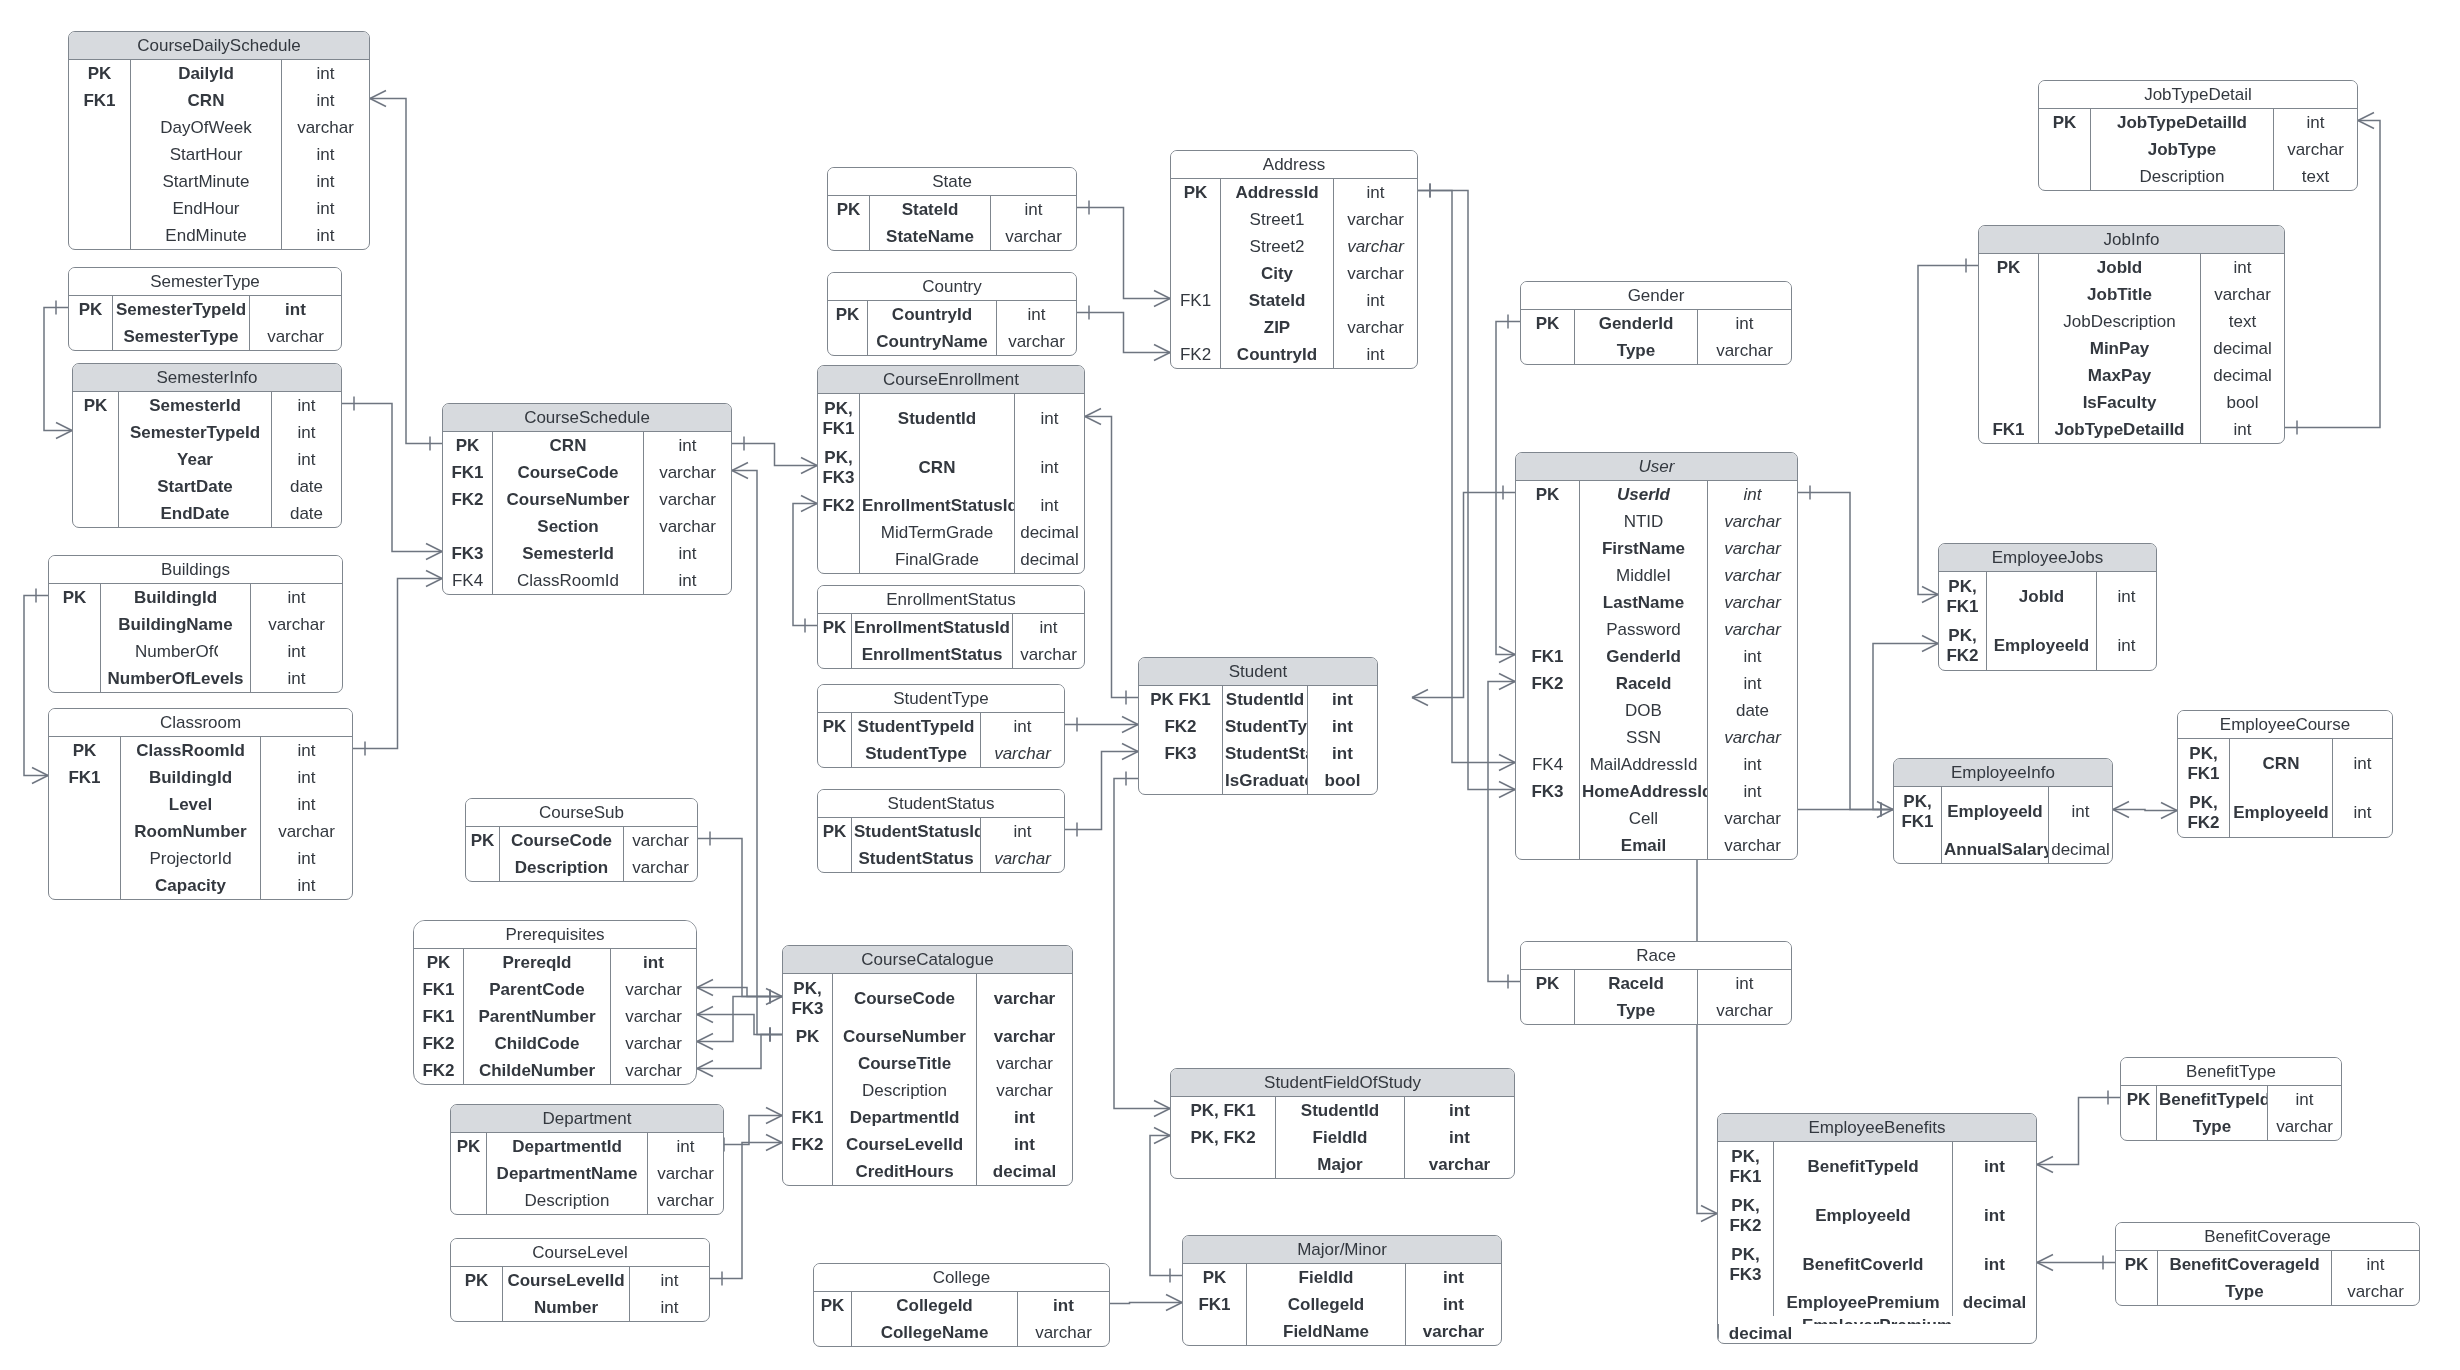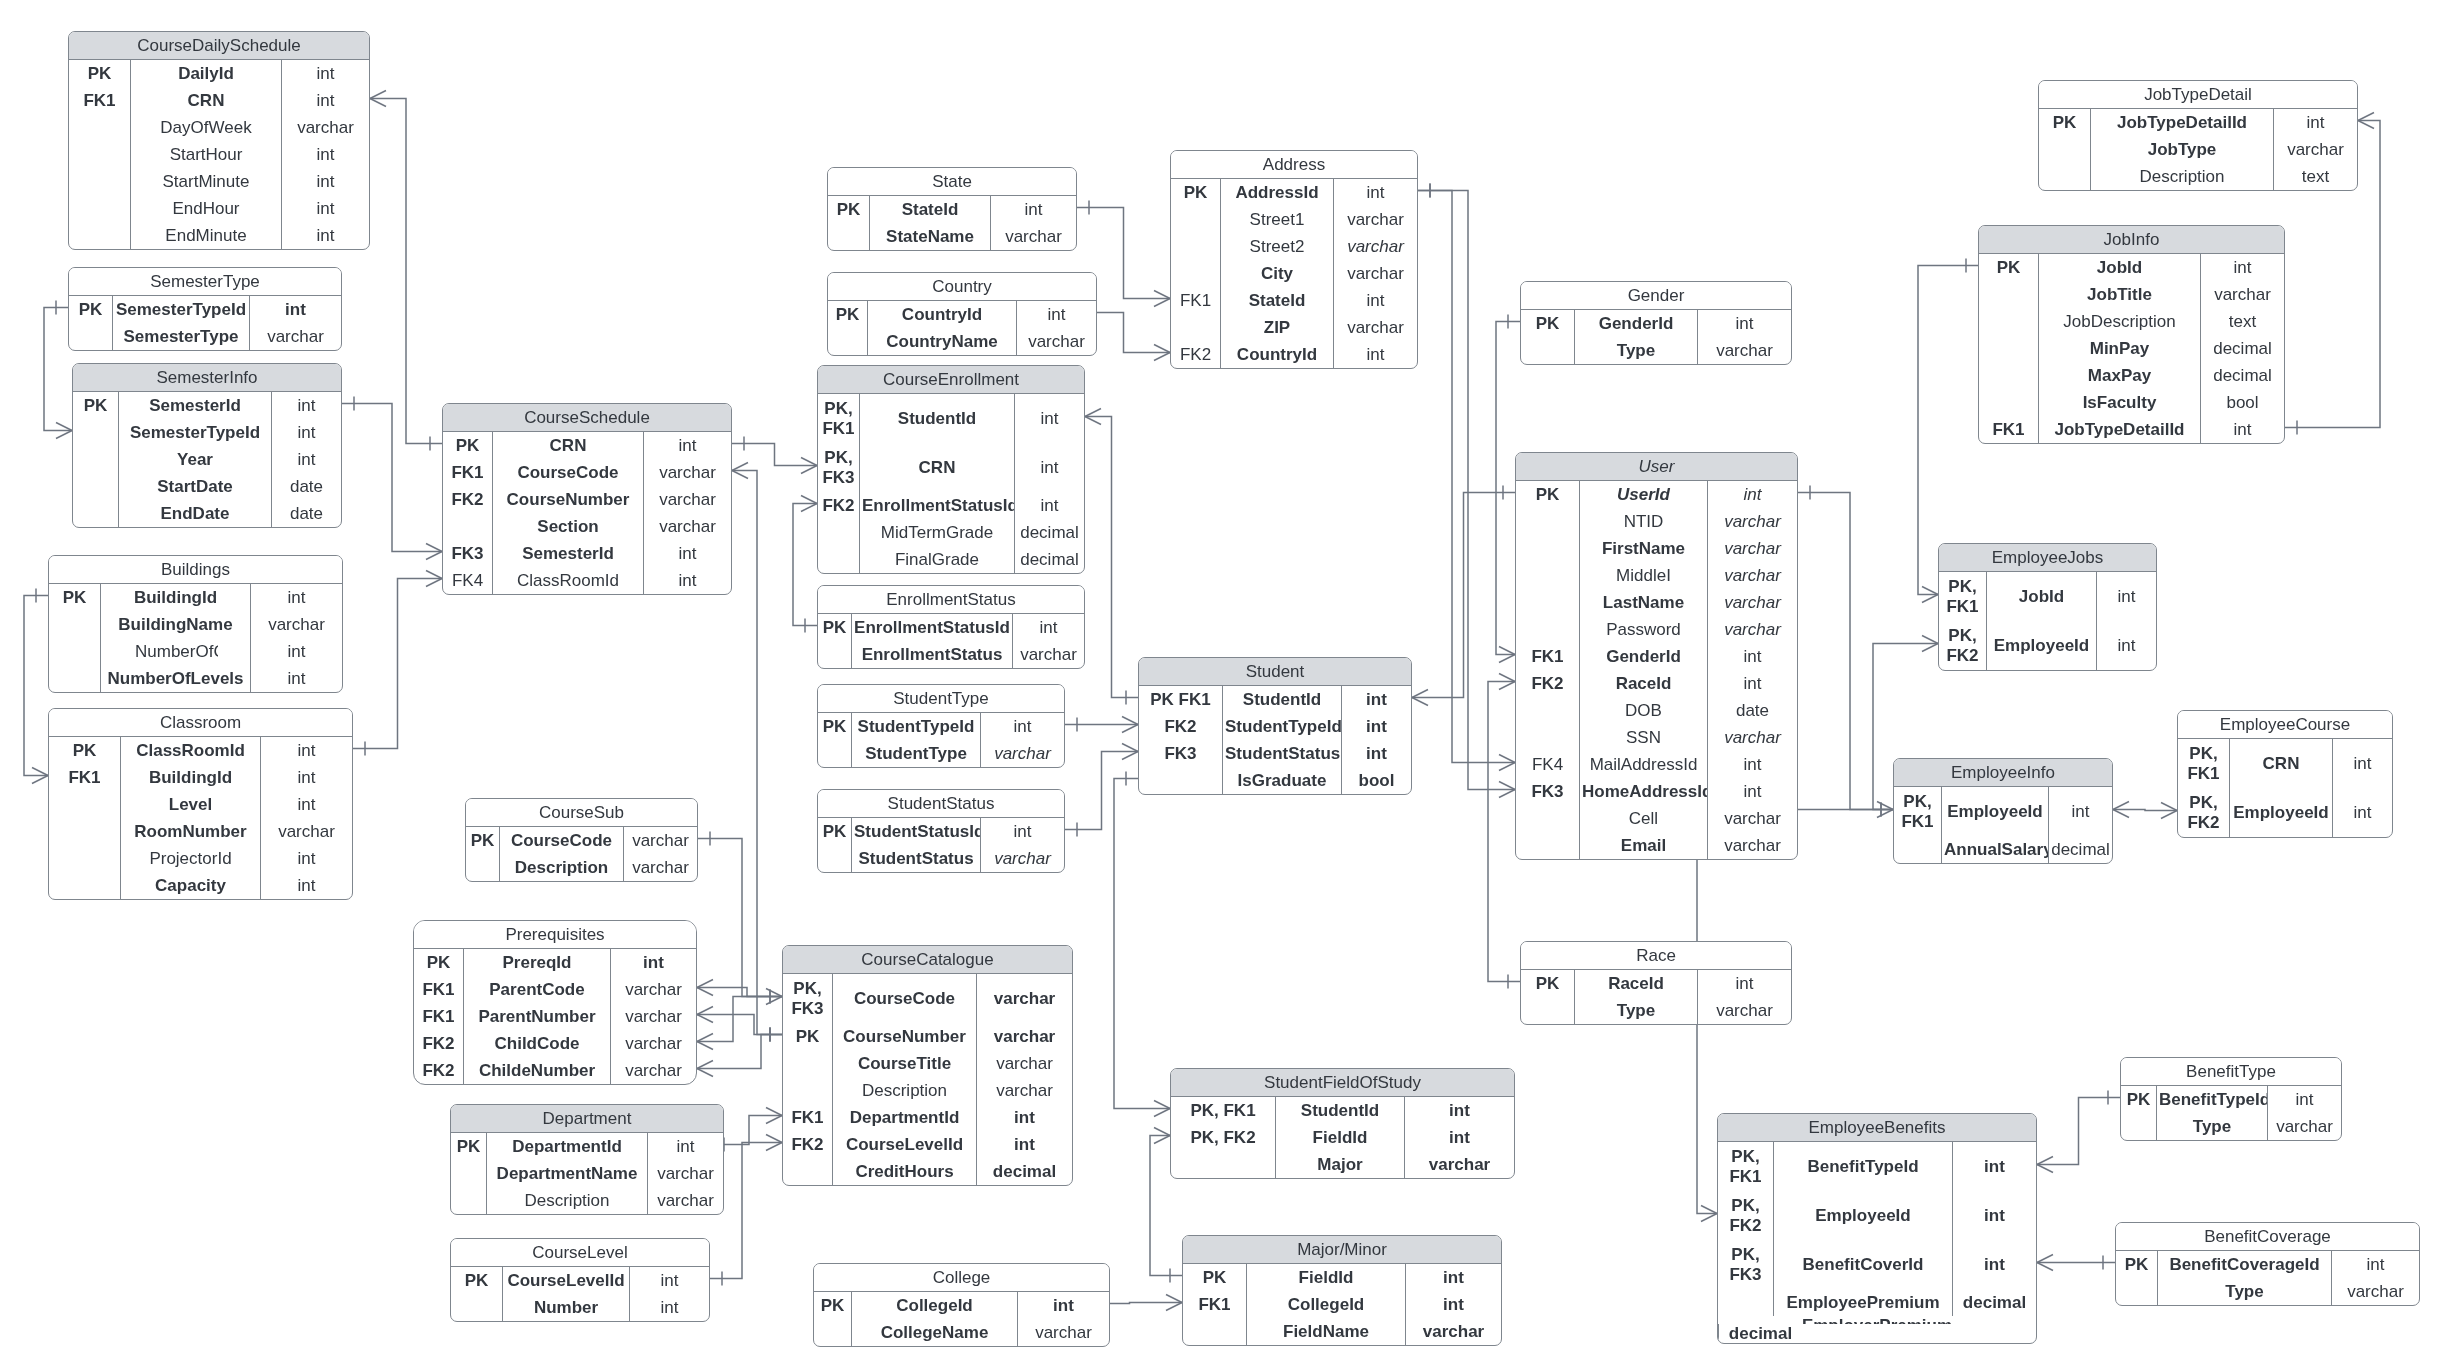--- a/index.html
+++ b/index.html
@@ -422,21 +422,21 @@
         <div class="c key" style="width: 42px;">PK</div>
         <div class="c name nb">StateId</div>
         <div class="c type" style="width: 86px;">int</div>
       </div>
       <div class="row" style="height: 27px;">
         <div class="c key" style="width: 42px;"></div>
         <div class="c name nb">StateName</div>
         <div class="c type" style="width: 86px;">varchar</div>
       </div>
     </div>
-    <div class="tbl" style="left: 827px; top: 272px; width: 270px;">
+    <div class="tbl" style="left: 827px; top: 272px; width: 250px;">
       <div class="hdr">Country</div>
       <div class="row" style="height: 27px;">
         <div class="c key" style="width: 40px;">PK</div>
         <div class="c name nb">CountryId</div>
         <div class="c type" style="width: 80px;">int</div>
       </div>
       <div class="row" style="height: 27px;">
         <div class="c key" style="width: 40px;"></div>
         <div class="c name nb">CountryName</div>
         <div class="c type" style="width: 80px;">varchar</div>
@@ -591,21 +591,21 @@
         <div class="c key" style="width: 50px;"></div>
         <div class="c name nb">ZIP</div>
         <div class="c type" style="width: 84px;">varchar</div>
       </div>
       <div class="row" style="height: 27px;">
         <div class="c key kr" style="width: 50px;">FK2</div>
         <div class="c name nb">CountryId</div>
         <div class="c type" style="width: 84px;">int</div>
       </div>
     </div>
-    <div class="tbl grayhdr" style="left: 1138px; top: 657px; width: 274px;">
+    <div class="tbl grayhdr" style="left: 1138px; top: 657px; width: 240px;">
       <div class="hdr">Student</div>
       <div class="row" style="height: 27px;">
         <div class="c key" style="width: 84px;">PK FK1</div>
         <div class="c name nb">StudentId</div>
         <div class="c type nb" style="width: 70px;">int</div>
       </div>
       <div class="row" style="height: 27px;">
         <div class="c key" style="width: 84px;">FK2</div>
         <div class="c name nb">StudentTypeId</div>
         <div class="c type nb" style="width: 70px;">int</div>

